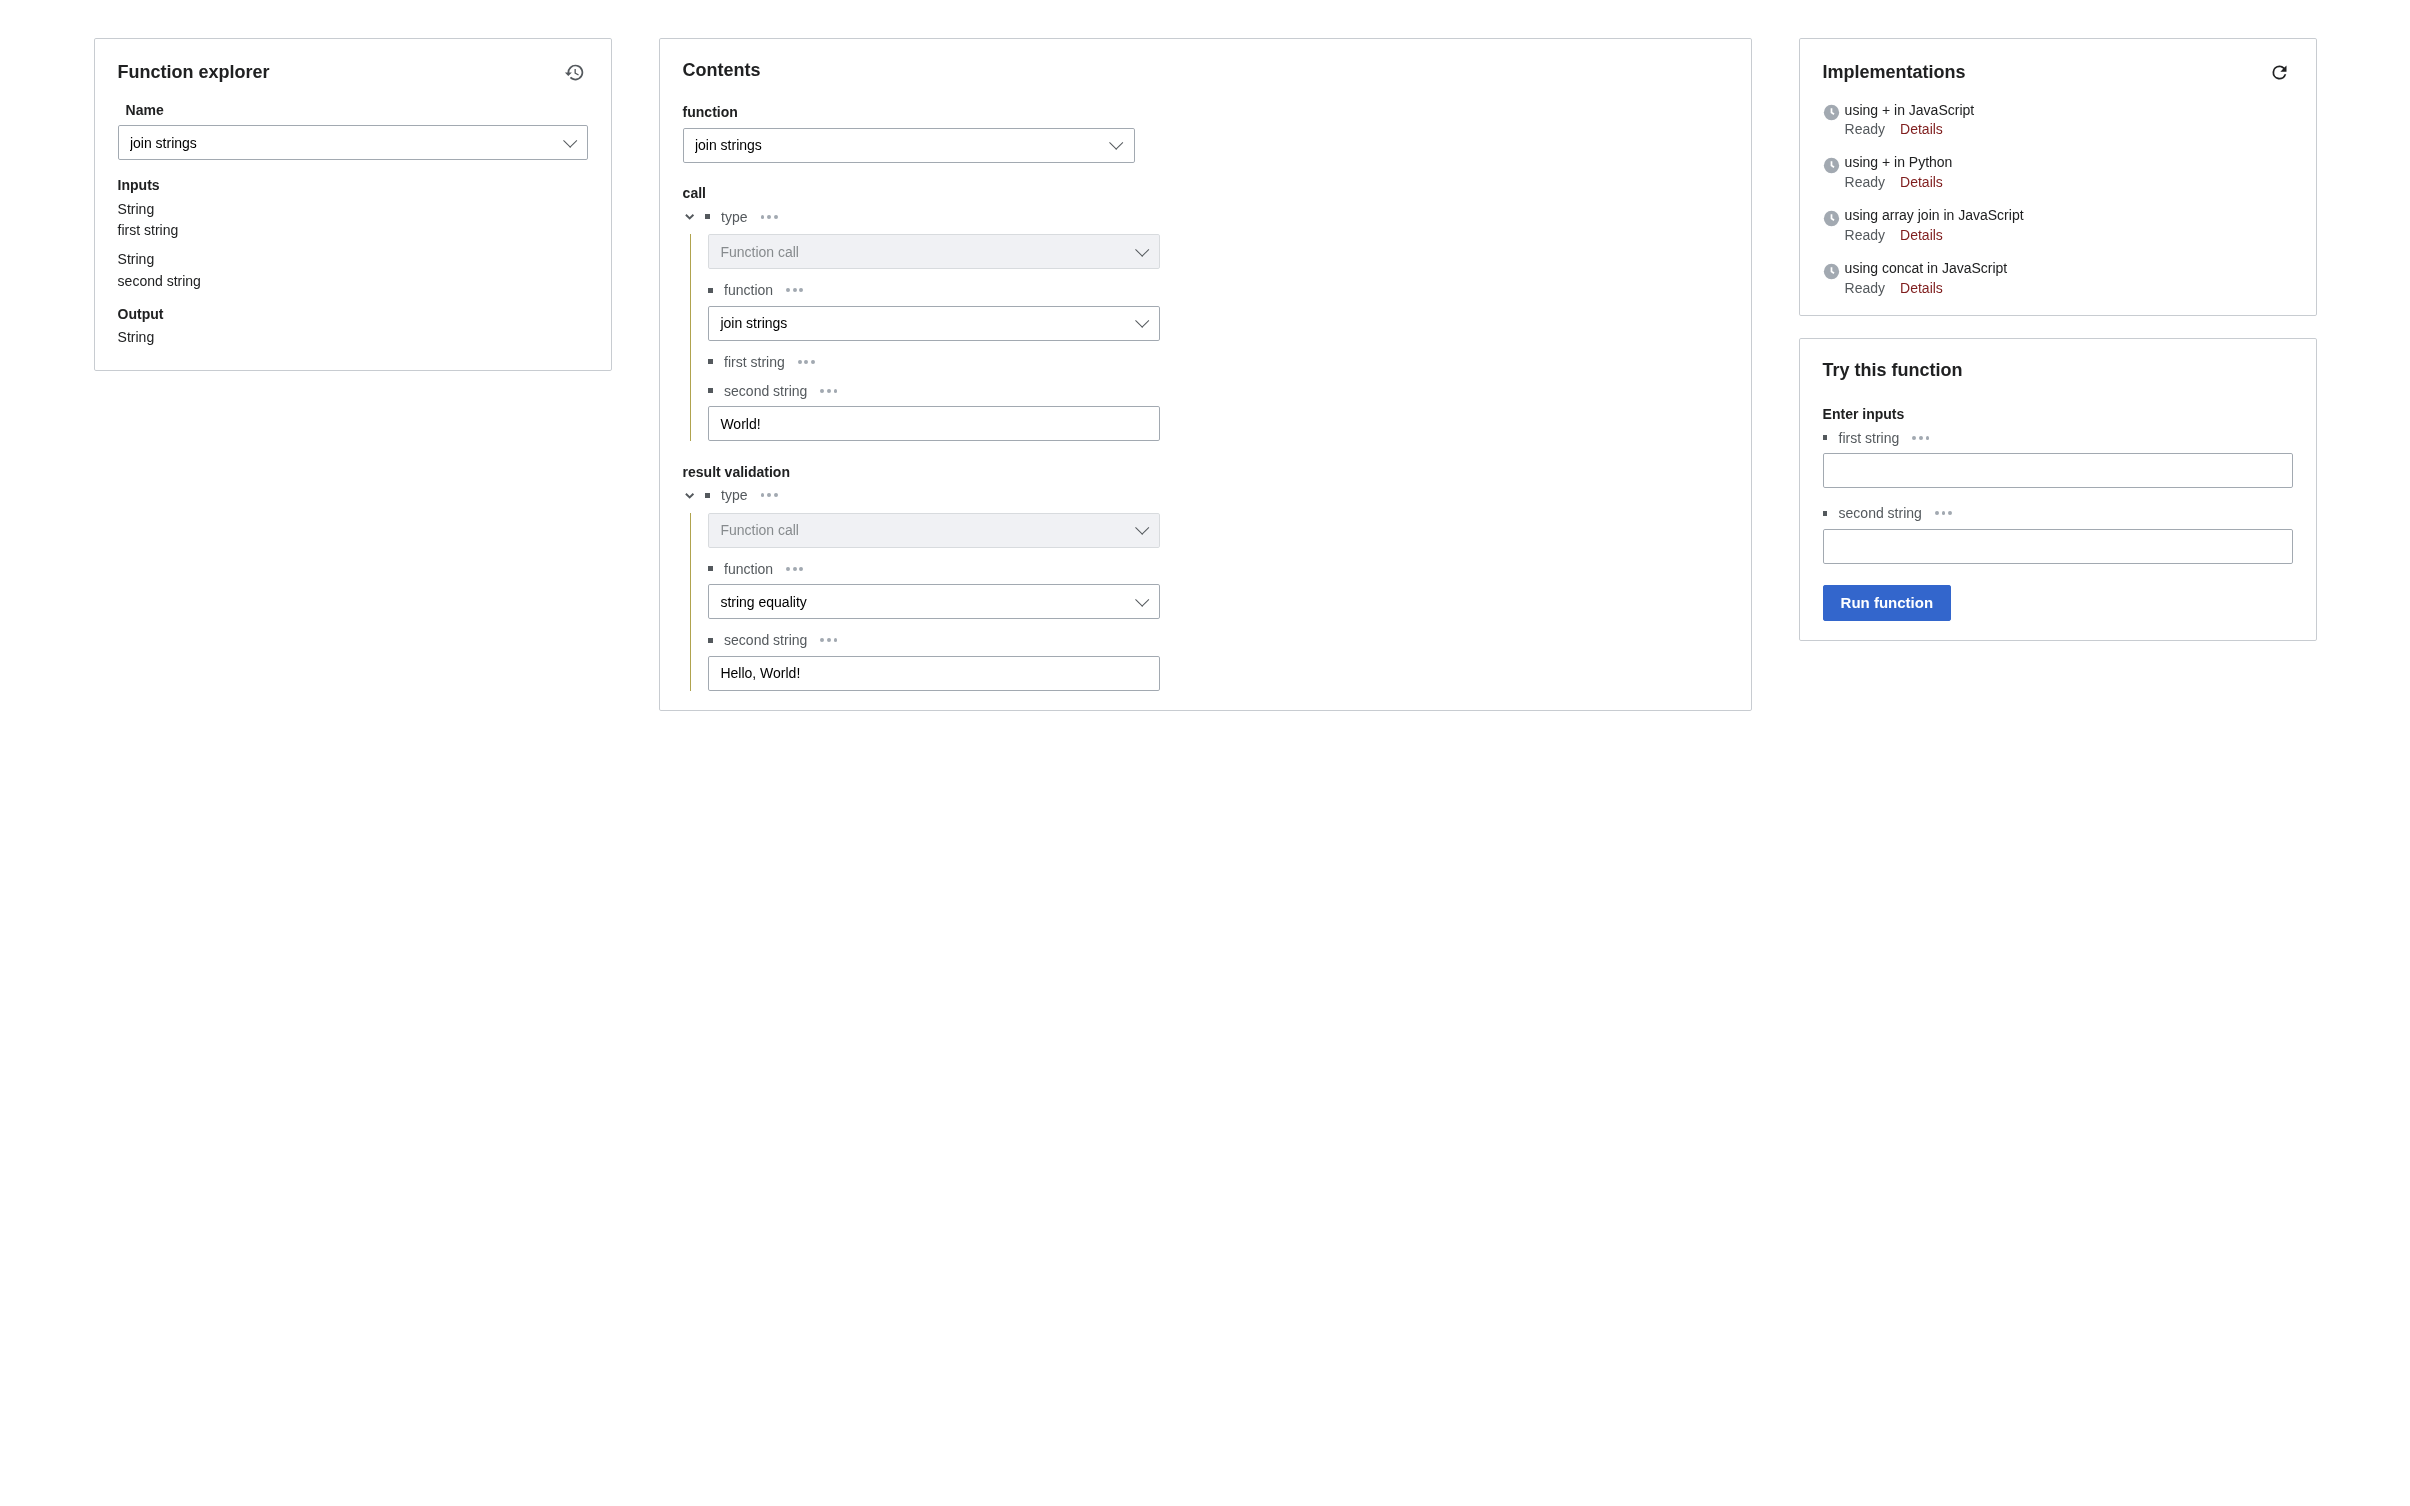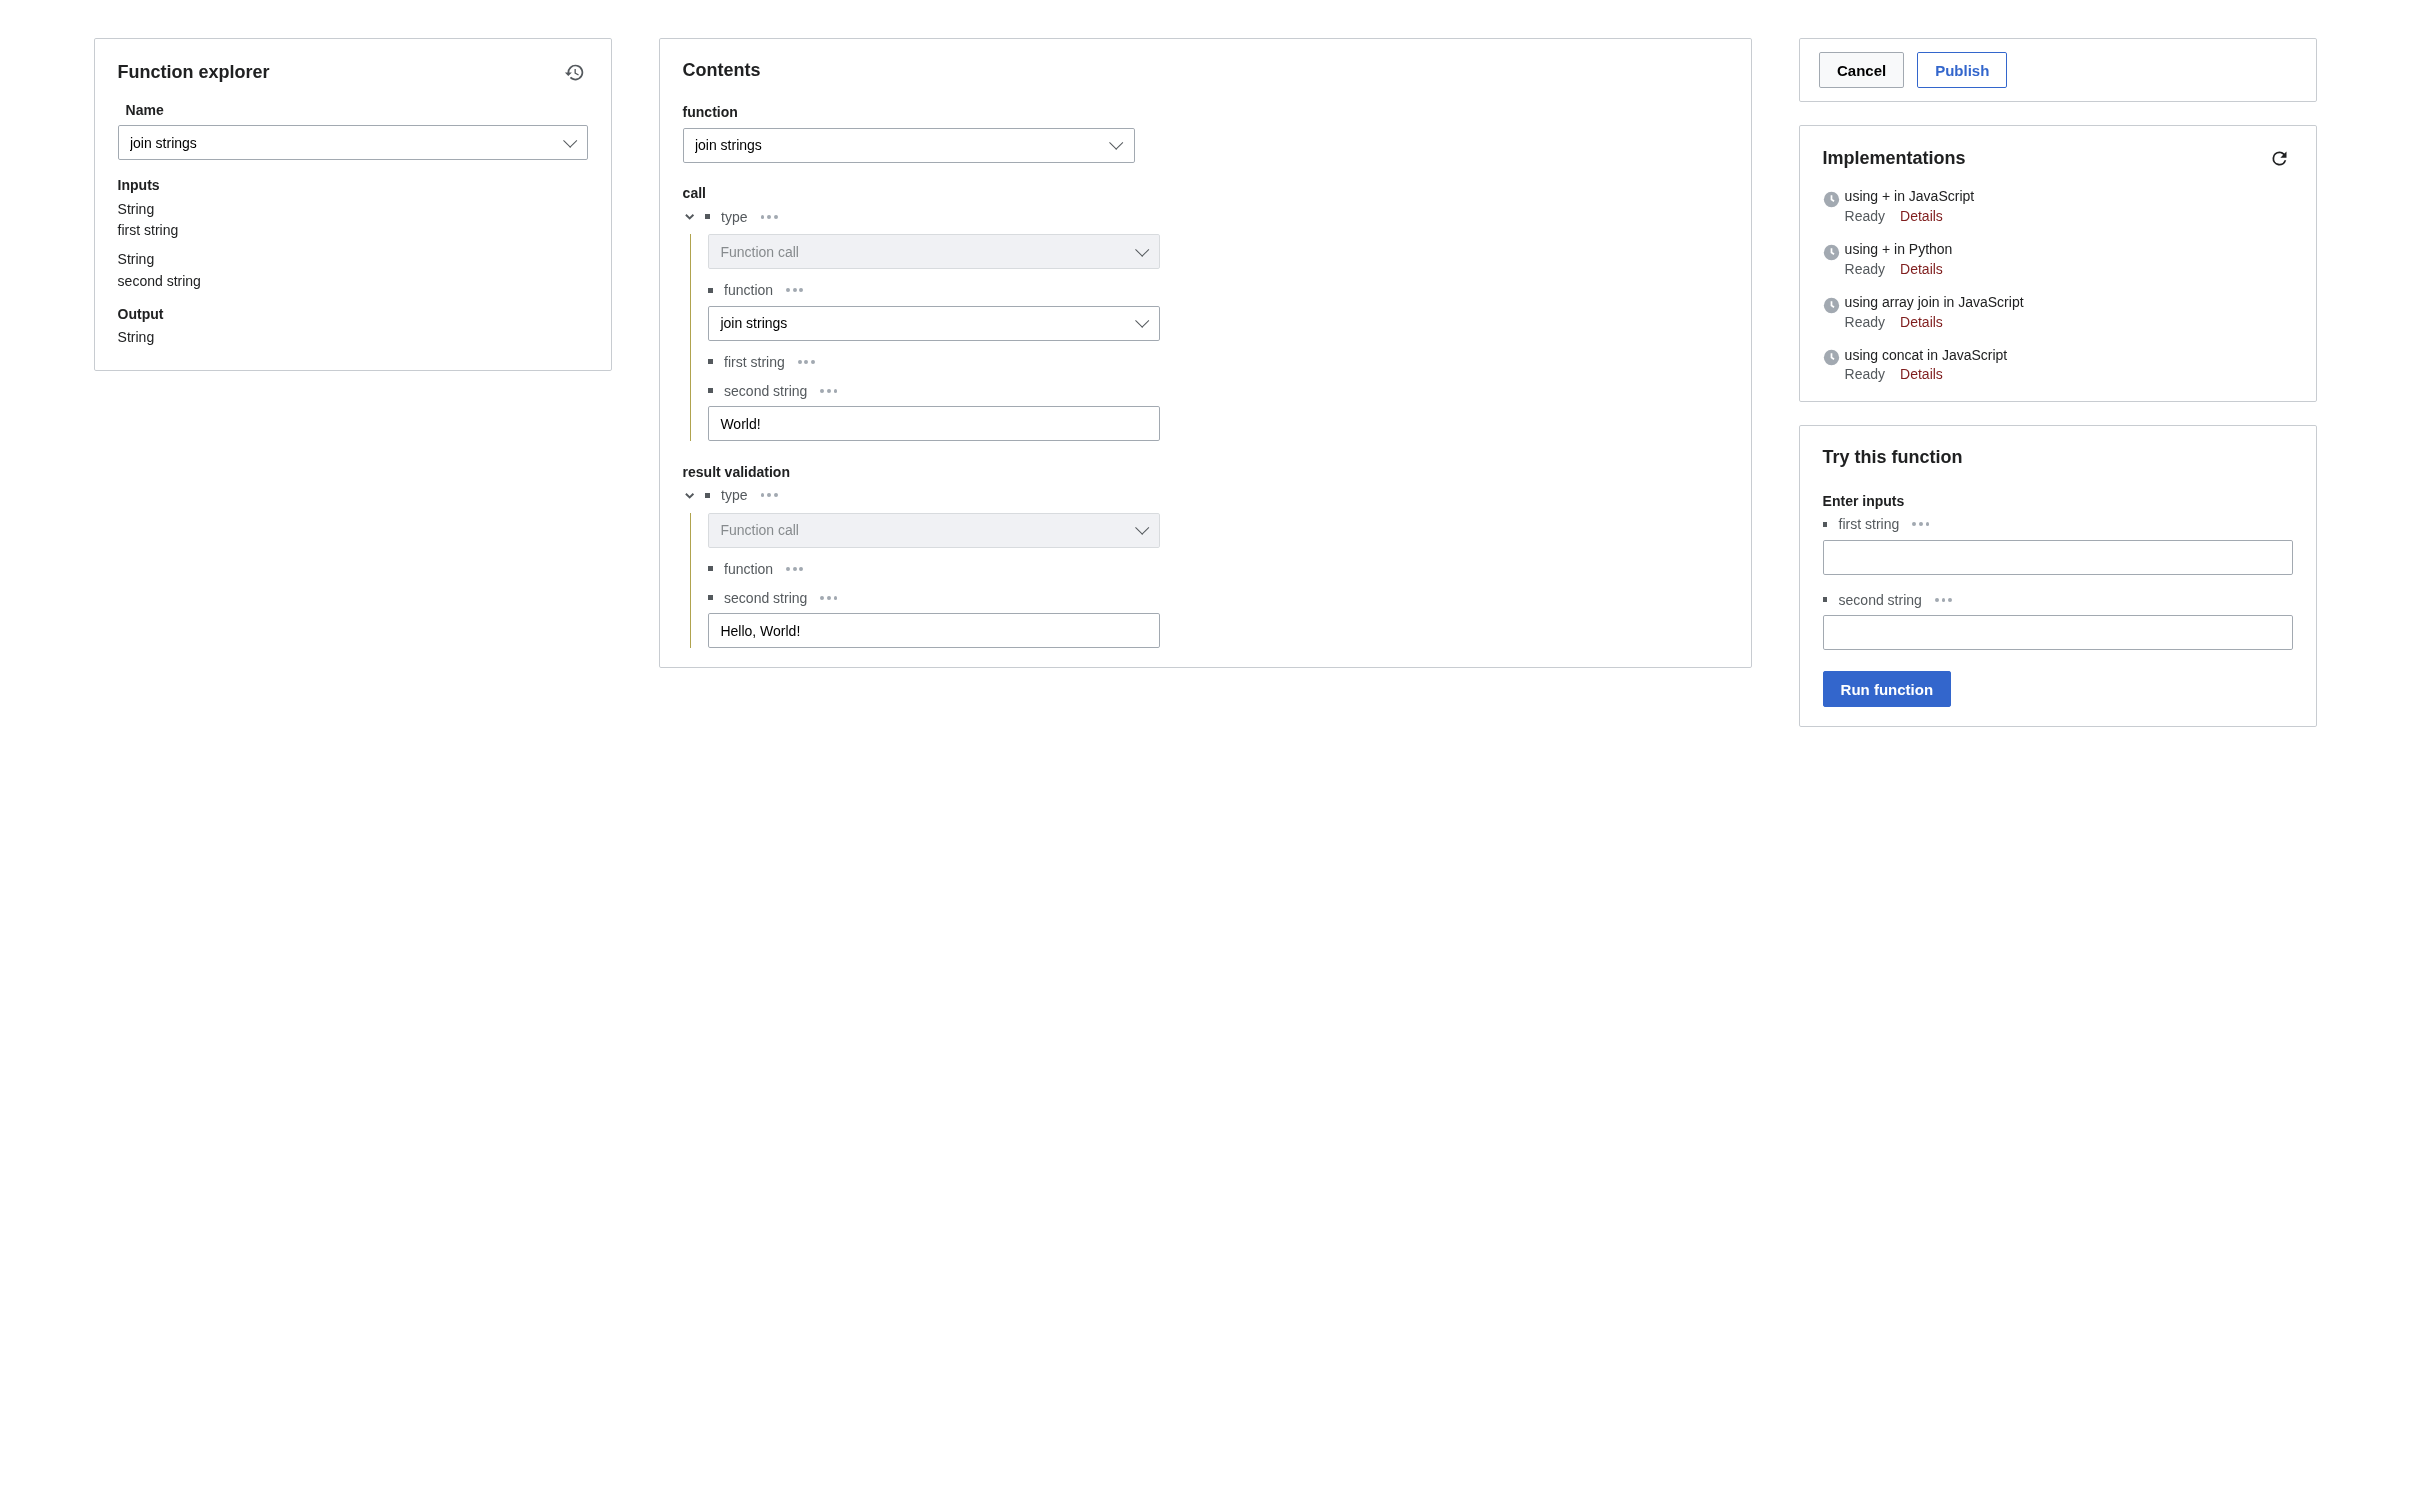--- a/index.html
+++ b/index.html
@@ -320,20 +320,25 @@
           <div class="param-row">
             <div class="head">
               <span class="bullet"></span>
               <span class="row-label">function</span>
               <span class="kebab">
                   <span></span>
                   <span></span>
                   <span></span>
                 </span>
             </div>
+            <div class="ctrl select-wrap">
+              <select class="full">
+                <option>string equality</option>
+              </select>
+            </div>
           </div>
           <div class="param-row">
             <div class="head">
               <span class="bullet"></span>
               <span class="row-label">second string</span>
               <span class="kebab">
                   <span></span>
                   <span></span>
                   <span></span>
                 </span>
@@ -341,24 +346,20 @@
             <div class="ctrl">
               <input class="full" value="Hello, World!" style="">
             </div>
           </div>
         </div>
       </div>
     </div>
   </div>
 
   <div class="col">
-    <div class="card actions-bar">
-      <button class="btn">Cancel</button>
-      <button class="btn btn-progressive">Publish</button>
-    </div>
 
     <div class="card">
       <div class="card-header">
         <h3>Implementations</h3>
         <button class="icon-btn" aria-label="Refresh">
           <svg width="21" height="21" viewBox="0 0 24 24">
               <path fill="#202122" d="M17.65 6.35A7.95 7.95 0 0 0 12 4a8 8 0 1 0 7.73 10h-2.08A6 6 0 1 1 12 6c1.66 0 3.14.69 4.22 1.78L13 11h7V4l-2.35 2.35z"></path>
             </svg>
         </button>
       </div>

